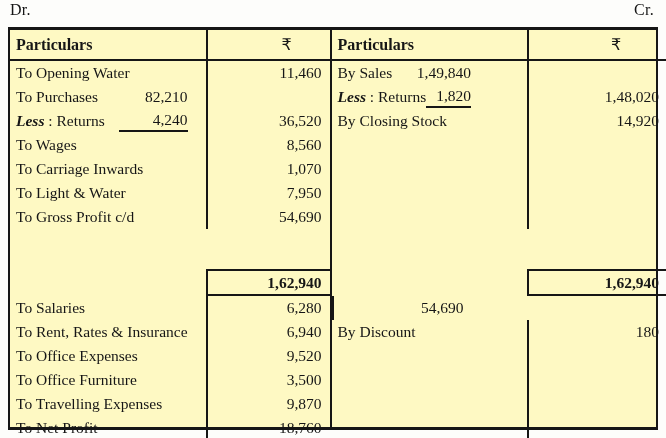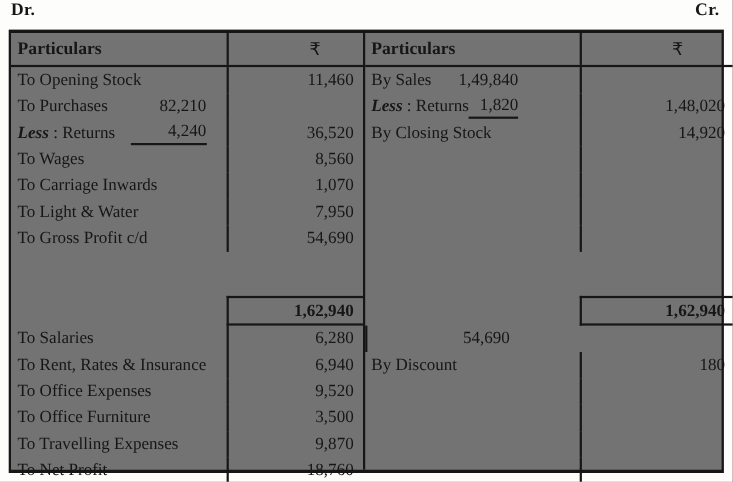--- a/index.html
+++ b/index.html
@@ -10,33 +10,33 @@
   body{
     width:666px;height:438px;
     background:var(--paper);
     font-family:"Liberation Serif","DejaVu Serif",serif;
     color:var(--ink);
   }
   .screen{position:relative;width:666px;height:438px;overflow:hidden;}
 
   .corner{
     position:absolute;top:1px;
-    font-weight:bold;font-size:16px;letter-spacing:.3px;
+    font-weight:normal;font-size:16px;letter-spacing:.3px;
   }
   .corner.dr{left:10px;}
   .corner.cr{right:12px;}
 
   .account-table{
     position:absolute;left:8px;top:27px;
     width:650px;height:403px;
     box-sizing:border-box;
     border:2px solid var(--ink);
     border-top-width:3px;border-bottom-width:3px;
     display:flex;
-    background:#737373;
+    background:#fef9c3;
   }
   .half{display:flex;flex-direction:column;box-sizing:border-box;}
   .half.left{width:330px;}
   .half.right{flex:1;border-left:2px solid var(--ink);}
 
   .hrow{
     display:flex;height:31px;box-sizing:border-box;
     border-bottom:2px solid var(--ink);
     align-items:center;flex:0 0 auto;
   }
@@ -89,21 +89,21 @@
 
   <div class="account-table">
     <div class="half left">
       <div class="hrow">
         <div class="hcell p">Particulars</div>
         <div class="hcell a">₹</div>
       </div>
       <div class="rows" id="left-rows">
           <div class="row">
             <div class="cell p">
-              <span>To Opening Stock</span>
+              <span>To Opening Water</span>
             </div>
             <div class="cell a">11,460</div>
           </div>
           <div class="row">
             <div class="cell p">
               <span>To Purchases</span>
               <span class="inline-amt">82,210</span>
             </div>
             <div class="cell a"></div>
           </div>

